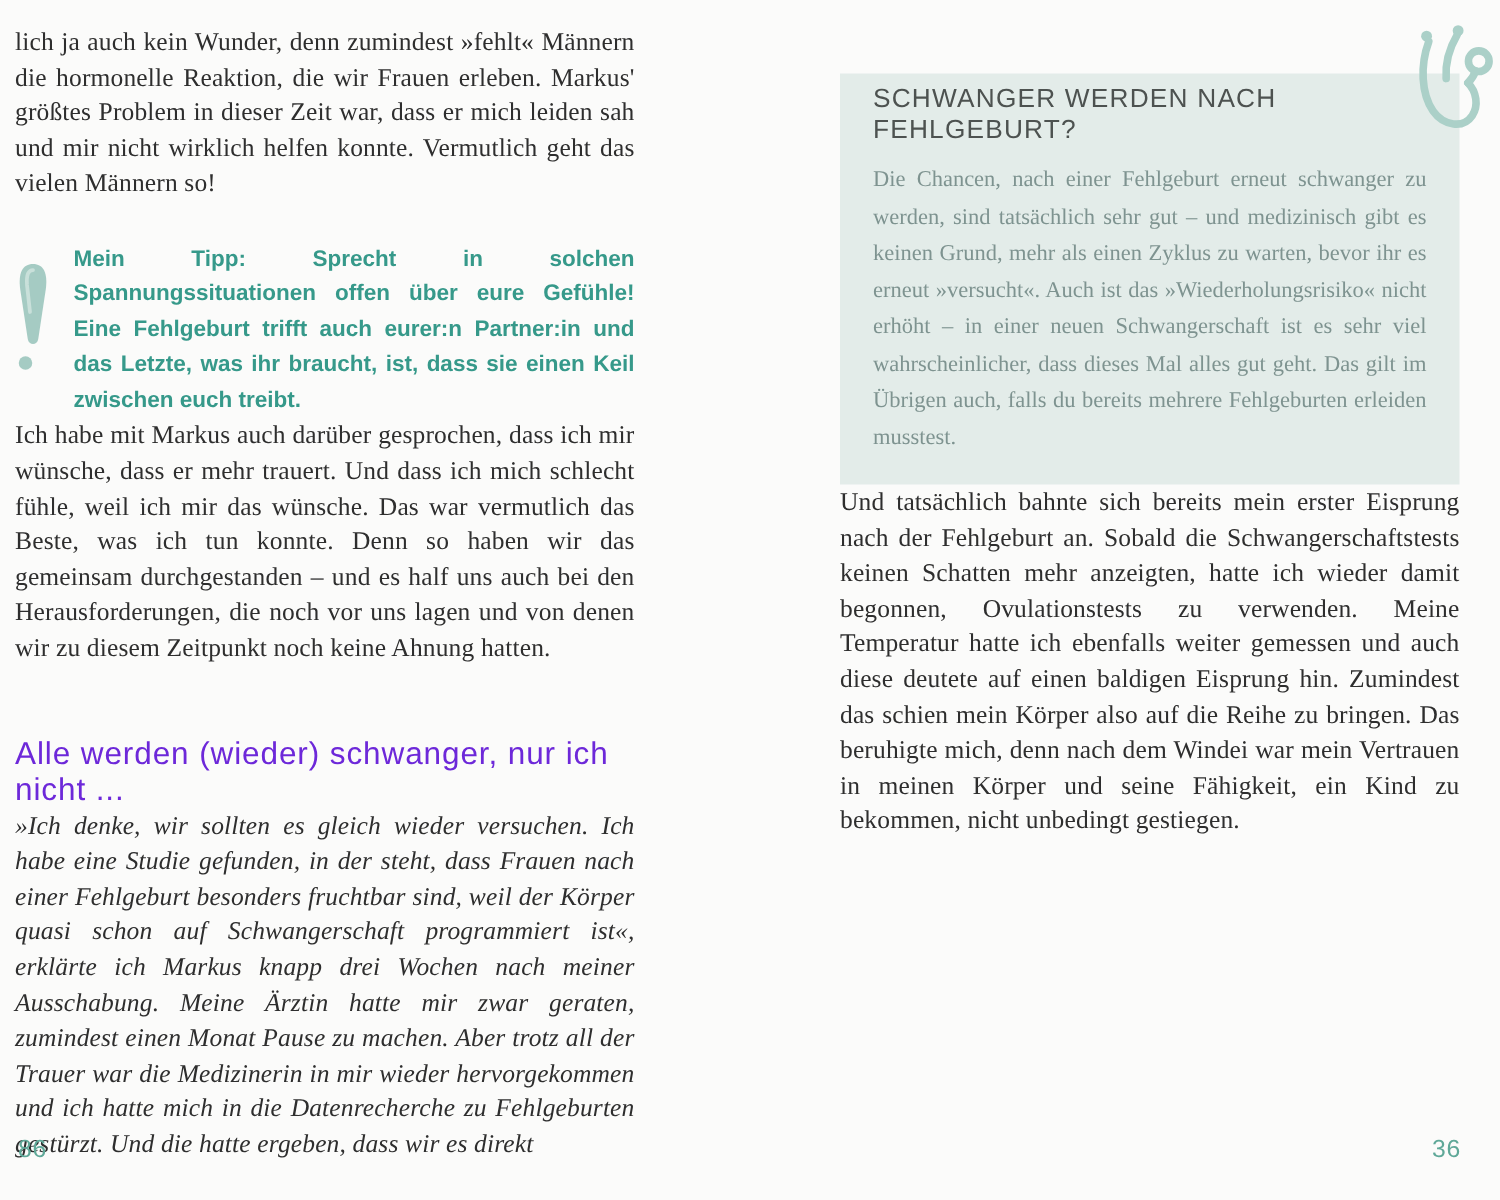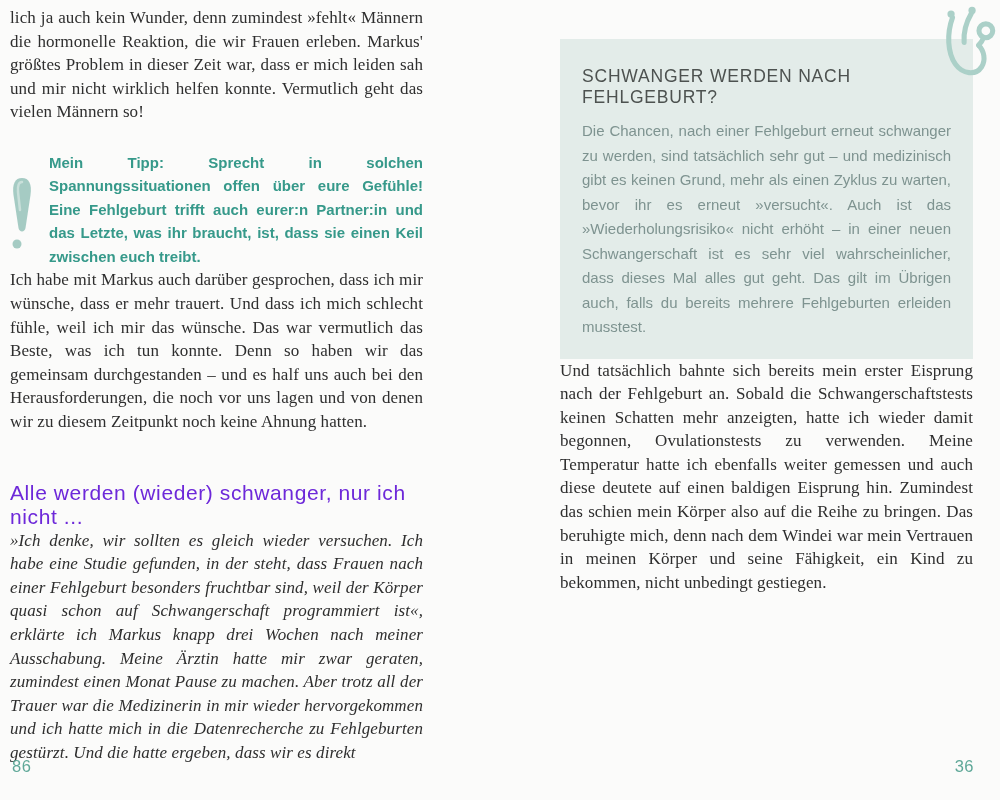--- a/index.html
+++ b/index.html
@@ -10,21 +10,21 @@
     width: 1000px;
     height: 800px;
     position: relative;
     background: #fbfbfa;
     font-family: "Liberation Serif", serif;
     overflow: hidden;
   }
 
   .page-col {
     position: absolute;
-    top: 6px;
+    top: 16px;
     width: 413px;
   }
   .page-col.left  { left: 10px;  }
   .page-col.right { left: 560px; }
 
   p.body-par {
     margin: 0;
     font-size: 17px;
     line-height: 23.6px;
     color: #2e2e2e;
@@ -32,21 +32,21 @@
     letter-spacing: 0.1px;
   }
 
   .par-1 { margin-top: 8px; }
 
   
   .tip {
     display: flex;
     gap: 15px;
     margin-top: 27px;
-    align-items: flex-end;
+    align-items: center;
   }
   .tip-icon-wrap {
     flex: 0 0 24px;
     padding-top: 2px;
   }
   .tip-text {
     margin: 0;
     font-family: "Liberation Sans", sans-serif;
     font-weight: bold;
     font-size: 15px;
@@ -66,35 +66,35 @@
     color: #6d28d9;
   }
 
   .left-par-3 { margin-top: 27px; font-style: italic; }
 
   
   .infobox {
     position: relative;
     margin-top: 33px;
     background: #e3ece9;
-    padding: 27px 22px 19px 22px;
+    padding: 6px 22px 19px 22px;
     width: 413px;
     box-sizing: border-box;
   }
   .infobox-title {
     margin: 0 0 11px 0;
     font-family: "Liberation Sans", sans-serif;
     font-weight: normal;
     font-size: 17.5px;
     letter-spacing: 0.8px;
     color: #4d5250;
   }
   .infobox-body {
     margin: 0;
-    font-family: Liberation Sans, sans-serif;
+    font-family: Liberation Serif, serif;
     font-size: 15px;
     line-height: 24.5px;
     color: #7e9390;
     text-align: justify;
   }
   .stetho-wrap {
     position: absolute;
     top: -33px;
     right: -23px;
     width: 58px;

